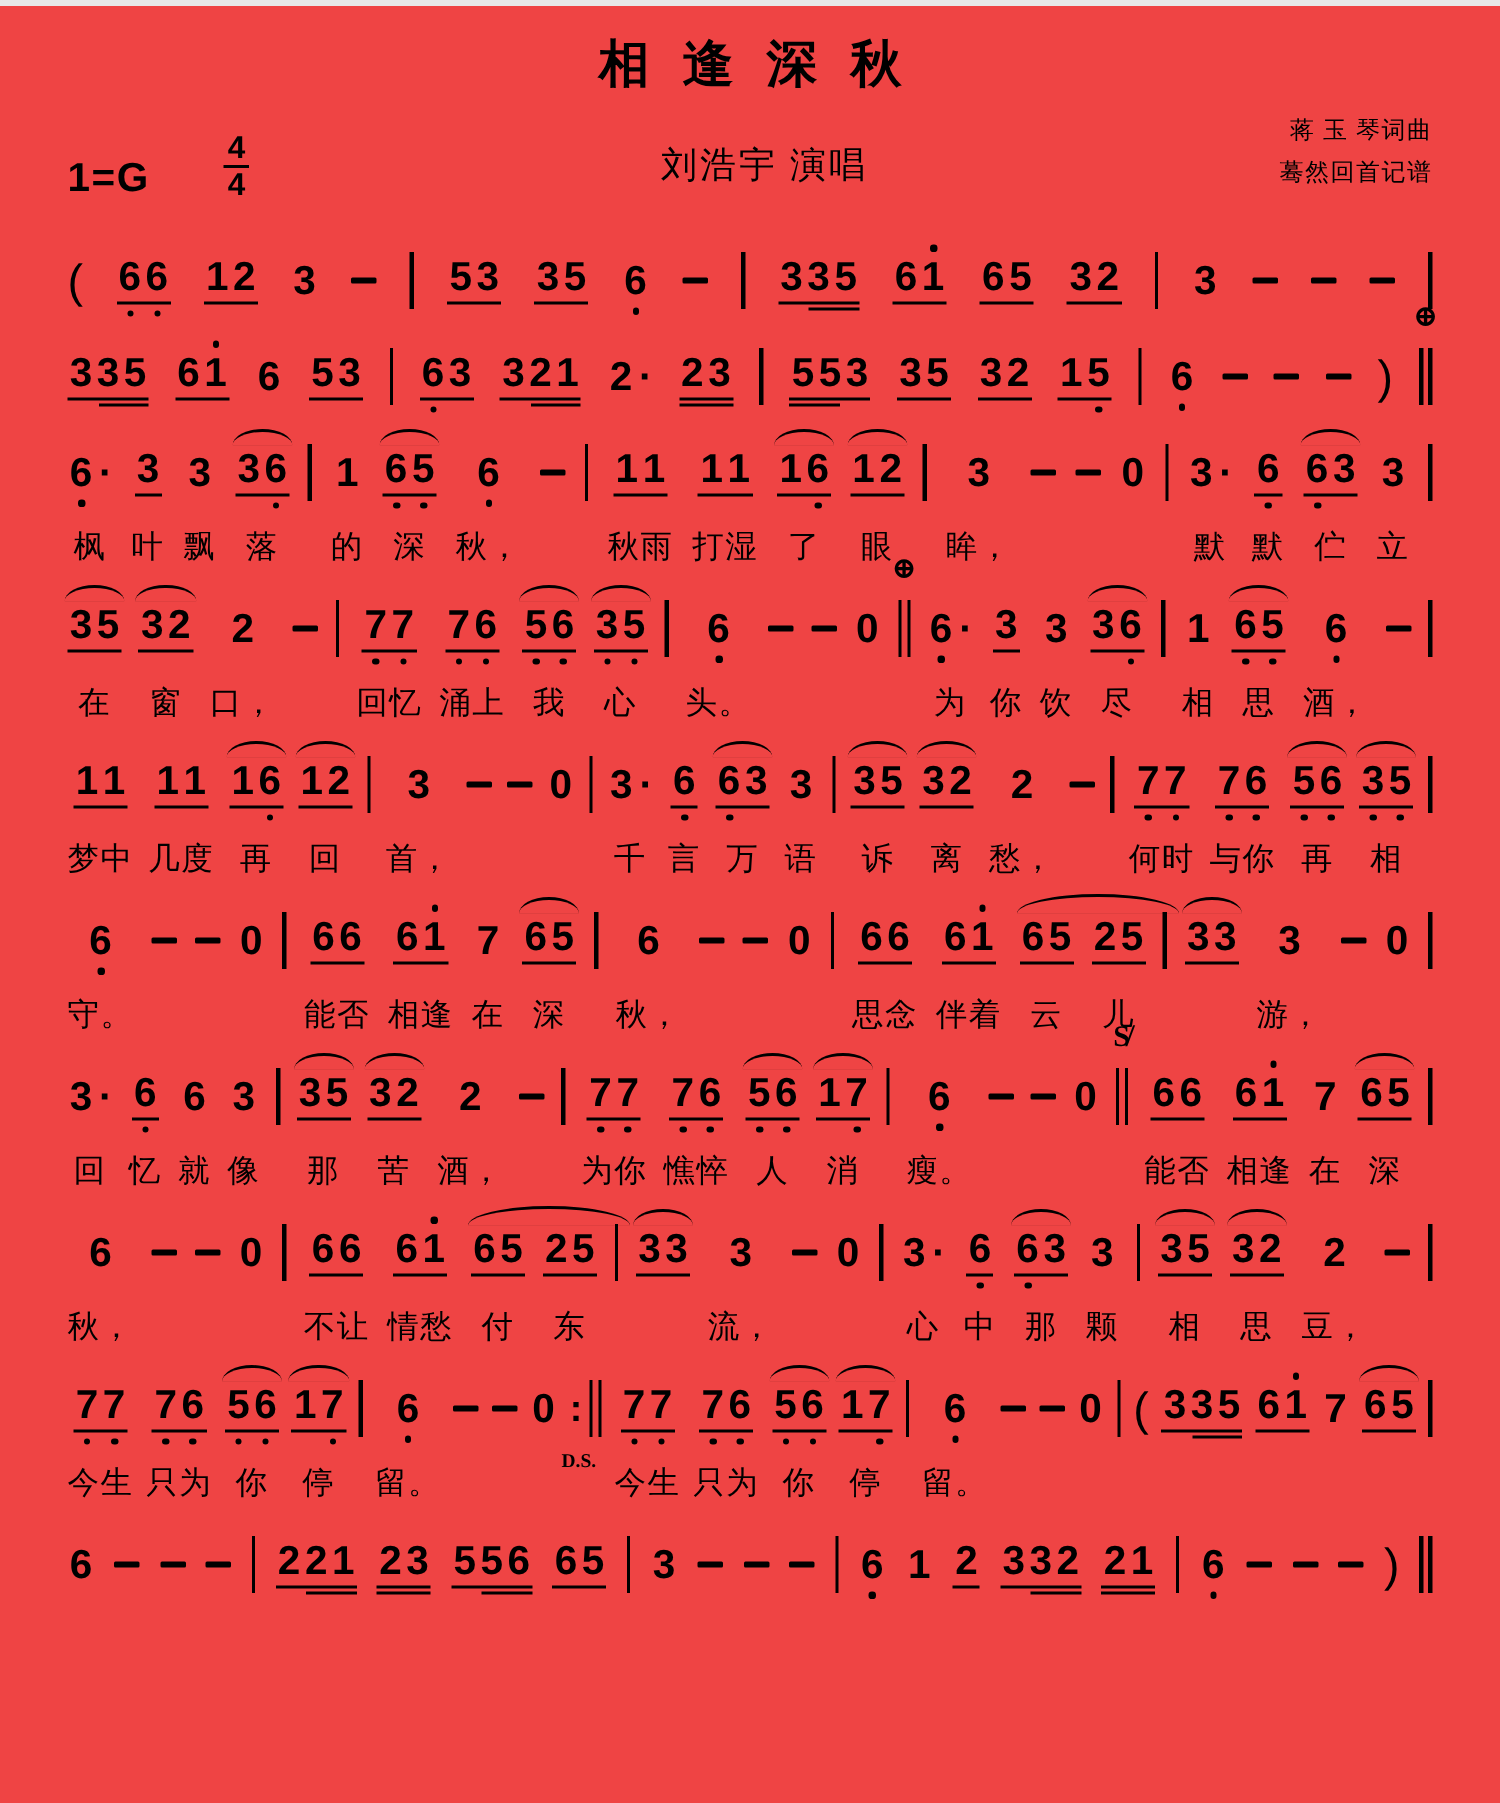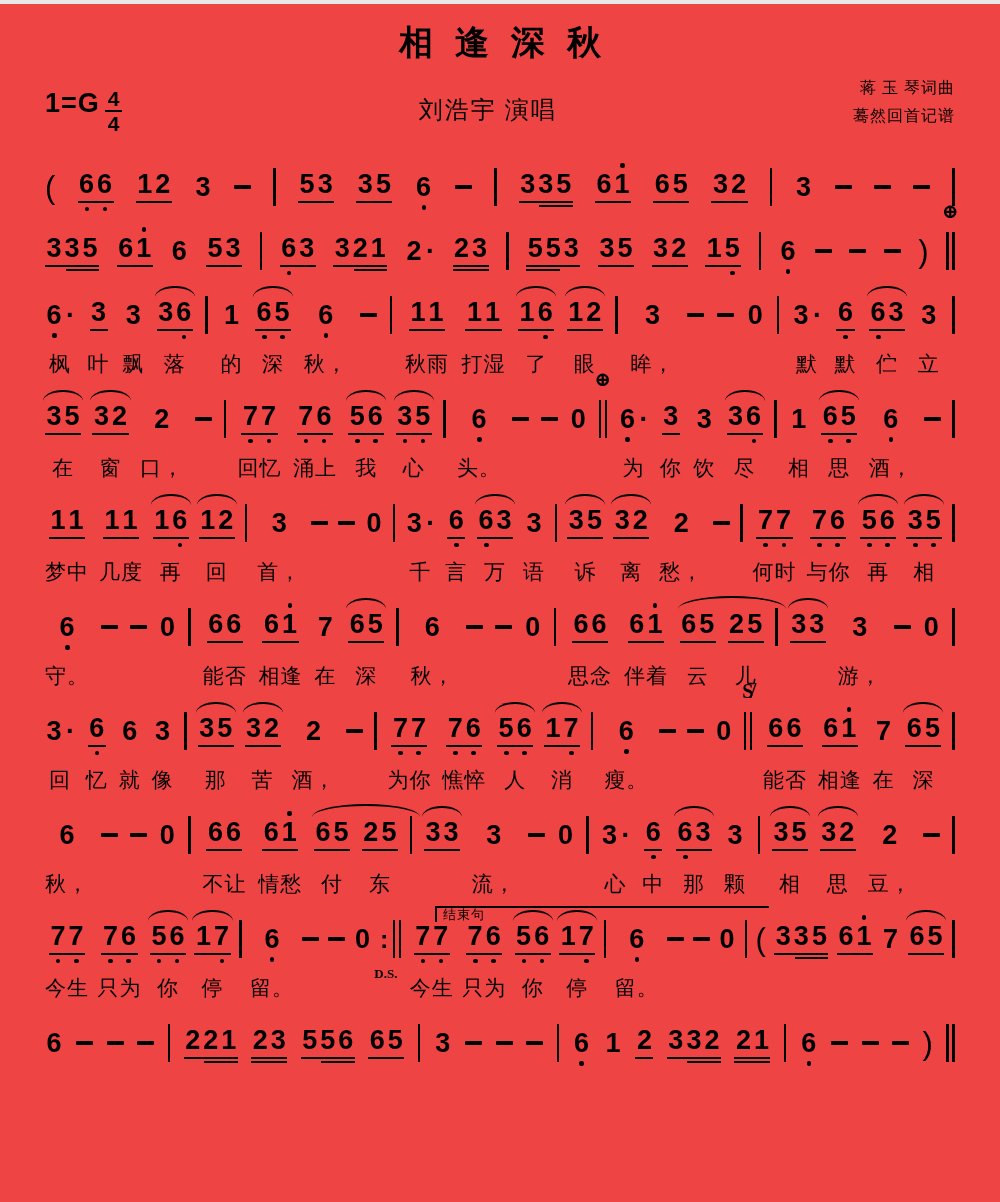--- a/index.html
+++ b/index.html
@@ -9,21 +9,21 @@
     padding:16px 45px 20px 45px; overflow:hidden;
     font-family:"Liberation Sans","DejaVu Sans",sans-serif;
   }
   
   .title {
     text-align:center; font-family:"Liberation Serif","DejaVu Serif",serif;
     font-size:34px; font-weight:700; letter-spacing:22px; text-indent:22px;
     margin-bottom:6px;
   }
   .meta { display:flex; justify-content:space-between; align-items:flex-start; height:74px; }
-  .keysig { display:flex; align-items:flex-start; margin-top:16px; font-weight:700; }
+  .keysig { display:flex; align-items:flex-end; margin-top:16px; font-weight:700;gap:44px; }
   .keysig .keytxt { font-size:27px; letter-spacing:1px; }
   .frac { display:inline-flex; flex-direction:column; align-items:center; margin-left:5px; line-height:1; }
   .frac .num, .frac .den { font-size:21px; font-weight:700; padding:0 3px; }
   .frac .num { border-bottom:2.5px solid #000; padding-bottom:1px; }
   .frac .den { padding-top:1px; }
   .performer {
     font-family:"Liberation Serif","DejaVu Serif",serif; font-size:24px;
     margin-top:22px; letter-spacing:2px;
   }
   .credits {
@@ -1335,23 +1335,20 @@
             <span class="note-slot">
               <span class="barwrap">
                 <span class="bar"></span>
               </span>
             </span>
             <span class="lyr"></span>
           </span>
         </div>
       </div>
       <div class="line">
-        <div class="ending">
-          <span class="endlabel">结束句</span>
-        </div>
         <div class="cells">
           <span class="cell">
             <span class="note-slot">
               <span class="tok"><span class="grp u1"><span class="dg lo">7</span><span class="dg lo">7</span></span></span>
             </span>
             <span class="lyr">今生</span>
           </span>
           <span class="cell">
             <span class="note-slot">
               <span class="tok"><span class="grp u1"><span class="dg lo">7</span><span class="dg lo">6</span></span></span>

